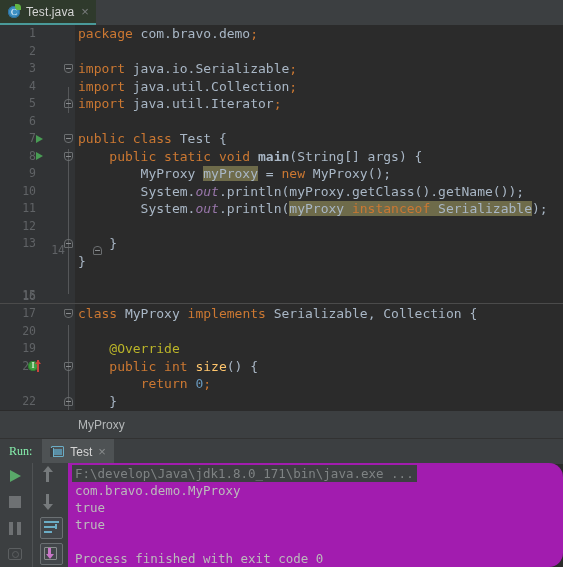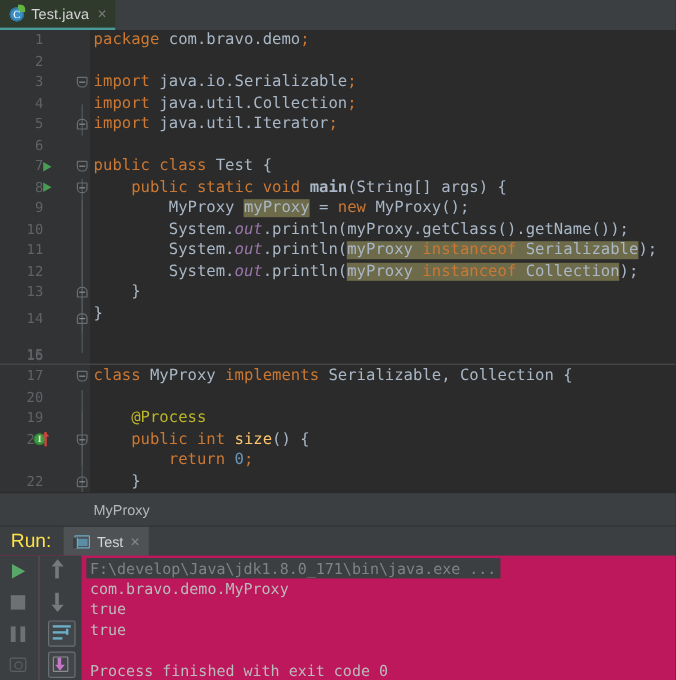--- a/index.html
+++ b/index.html
@@ -135,21 +135,21 @@
     padding-left:78px;
   }
 
   
   .runbar{
     position:absolute;left:0;top:438px;width:563px;height:25px;
     background:#3c3f41;display:flex;align-items:stretch;
     border-top:1px solid #323232;
   }
   .run-label{
-    font-family:Liberation Sans, sans-serif;font-size:16px;color:#fde047;
+    font-family:Liberation Serif, serif;font-size:12px;color:#86efac;
     display:flex;align-items:center;padding:0 10px 0 9px;
   }
   .run-tab{
     display:flex;align-items:center;gap:6px;padding:0 8px;
     background:#4e5254;
   }
   .run-tab-name{
     font-family:"Liberation Sans",sans-serif;font-size:12px;color:#d5d5d5;
   }
   .run-tab-close{
@@ -165,21 +165,22 @@
     background:#5a8ea5;
   }
   .console-icon .tab2{
     position:absolute;left:0;top:2px;width:3px;height:9px;background:#3c3f41;
     border-right:1.5px solid #6badc6;
   }
 
   
   .console{
     position:absolute;left:0;top:463px;width:563px;height:104px;
-    background:#be185d;
+    background:#a21caf;
+    border-radius:14px;
   }
   .side-tools{
     position:absolute;left:0;top:0;width:32px;height:104px;
     background:#3c3f41;
   }
   .side-tools2{
     position:absolute;left:32px;top:0;width:35px;height:104px;
     background:#3c3f41;border-left:1px solid #4f5254;
   }
   .tbtn{position:absolute;width:26px;height:26px;}
@@ -303,21 +304,21 @@
       <div class="gutter-line" style="top:175px;">
           <span class="lineno">11</span>
         </div>
       <div class="gutter-line" style="top:192.5px;">
           <span class="lineno">12</span>
         </div>
       <div class="gutter-line" style="top:210px;">
           <span class="lineno">13</span>
           <span class="fold end"></span>
         </div>
-      <div class="gutter-line" style="top:232px;">
+      <div class="gutter-line" style="top:217px;margin-left:29px;">
           <span class="lineno">14</span>
           <span class="fold end"></span>
         </div>
       <div class="gutter-line" style="top:245px;margin-top:17px;">
           <span class="lineno">15</span>
         </div>
       <div class="gutter-line" style="top:262.5px;">
           <span class="lineno">16</span>
         </div>
       <div class="gutter-line" style="top:280px;">
@@ -351,25 +352,24 @@
 
       <div class="code-line" style="top:0px;"><span class="kw">package</span> com.bravo.demo<span class="sc">;</span></div>
       <div class="code-line" style="top:35px;"><span class="kw">import</span> java.io.Serializable<span class="sc">;</span></div>
       <div class="code-line" style="top:52.5px;"><span class="kw">import</span> java.util.Collection<span class="sc">;</span></div>
       <div class="code-line" style="top:70px;"><span class="kw">import</span> java.util.Iterator<span class="sc">;</span></div>
       <div class="code-line" style="top:122.5px;">    <span class="kw">public static void</span> <span style="font-weight:bold;">main</span><span class="punc">(</span>String<span class="punc">[]</span> args<span class="punc">) {</span></div>
       <div class="code-line" style="top:105px;"><span class="kw">public class</span> Test <span class="punc">{</span></div>
       <div class="code-line" style="top:157.5px;">        System.<span class="stat">out</span>.println<span class="punc">(</span>myProxy.getClass<span class="punc">()</span>.getName<span class="punc">());</span></div>
       <div class="code-line" style="top:140px;">        MyProxy <span class="hl">myProxy</span> = <span class="kw">new</span> MyProxy<span class="punc">();</span></div>
       <div class="code-line" style="top:175px;">        System.<span class="stat">out</span>.println<span class="punc">(</span><span class="hl">myProxy <span class="kw">instanceof</span> Serializable</span><span class="punc">);</span></div>
-      <div class="code-line" style="top:192.5px;">        System.<span class="stat">out</span>.println<span class="punc">(</span><span class="hl">myProxy <span class="kw">instanceof</span> Collection</span><span class="punc">);</span></div>
       <div class="code-line" style="top:210px;">    <span class="punc">}</span></div>
       <div class="code-line" style="top:227.5px;"><span class="punc">}</span></div>
       <div class="code-line" style="top:280px;"><span class="kw">class</span> MyProxy <span class="kw">implements</span> Serializable<span class="punc">,</span> Collection <span class="punc">{</span></div>
-      <div class="code-line" style="top:315px;">    <span class="anno">@Process</span></div>
+      <div class="code-line" style="top:315px;">    <span class="anno">@Override</span></div>
       <div class="code-line" style="top:332.5px;">    <span class="kw">public int</span> <span class="mname">size</span><span class="punc">() {</span></div>
       <div class="code-line" style="top:350px;">        <span class="kw">return</span> <span class="num">0</span><span class="sc">;</span></div>
       <div class="code-line" style="top:367.5px;">    <span class="punc">}</span></div>
     </div>
   </div>
 
   <div class="breadcrumb">
     <span class="breadcrumb-txt">MyProxy</span>
   </div>
 

